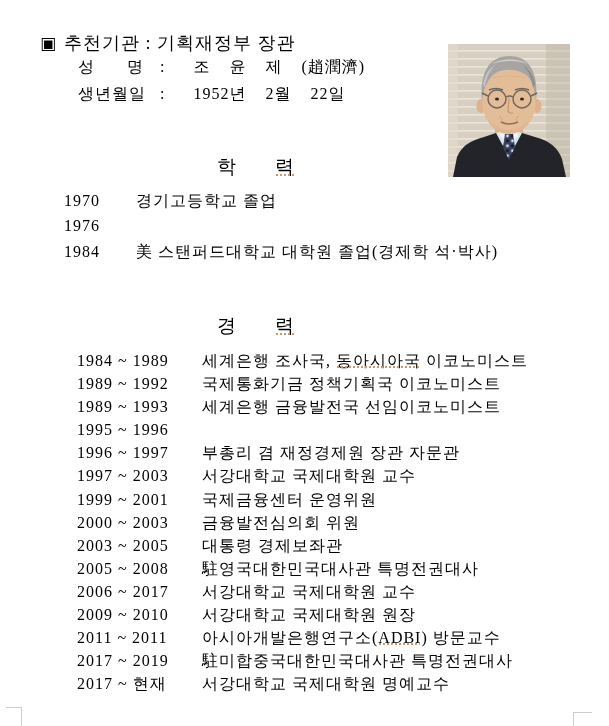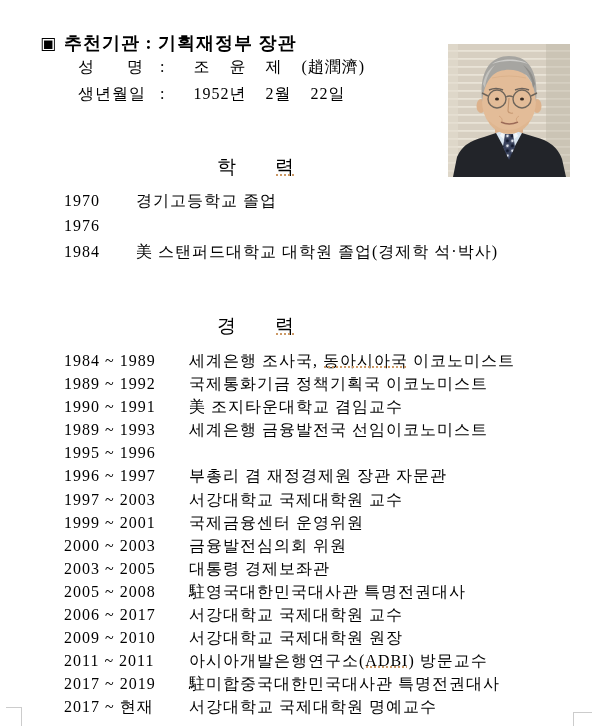--- a/index.html
+++ b/index.html
@@ -5,42 +5,42 @@
   :root{
     --bg:#ffffff; --fg:#000000; --sq:#cc9966; --mm:#cccccc;
   }
   html,body{margin:0;padding:0;background:#fff;}
   .page{
     position:relative;width:609px;height:726px;background:var(--bg);
     color:var(--fg);font-family:"Liberation Serif","DejaVu Serif",serif;
     overflow:hidden;
   }
   .doc-header{
-    position:absolute;left:18px;top:7px;font-size:18px;font-weight:bold;
+    position:absolute;left:18px;top:7px;font-size:18px;font-weight:normal;
     letter-spacing:1px;line-height:24px;white-space:pre;
   }
   .doc-header .bullet{margin-right:7px;font-size:17px;}
   .profile{position:absolute;left:78px;top:53px;font-size:16px;letter-spacing:1px;}
   .p-row{display:flex;align-items:baseline;height:27px;line-height:27px;}
   .p-label{display:inline-flex;justify-content:space-between;width:66px;white-space:pre;}
   .p-colon{margin-left:16px;}
   .p-value{margin-left:28px;white-space:pre;word-spacing:14px;}
   .photo{position:absolute;left:448px;top:44px;width:122px;height:133px;}
   .photo svg{display:block;width:100%;height:100%;}
   .sec-title{position:absolute;font-size:19px;letter-spacing:1px;line-height:24px;}
   #edu-title{left:217px;top:155px;}
   #career-title{left:217px;top:314px;}
   .sec-title .t2{margin-left:38px;}
   .rows{position:absolute;left:64px;font-size:16px;letter-spacing:1px;}
   .rows .row{display:flex;white-space:pre;}
   #edu-rows{top:188px;}
   #edu-rows .row{height:25.3px;line-height:25.3px;}
   #edu-rows .year{width:72px;}
   #career-rows{top:349px;}
-  #career-rows .row{height:23.1px;line-height:23.1px;}
+  #career-rows .row{height:23.1px;line-height:23.1px;margin-left:13px;}
   #career-rows .period{width:125px;}
   .squiggle{position:relative;}
   .squiggle::after{
     content:"";position:absolute;left:1px;right:1px;bottom:1px;height:2px;
     background:repeating-linear-gradient(90deg,var(--sq) 0 2px,transparent 2px 4px);
   }
   .corner-mark{position:absolute;}
   #mark-left{left:6px;top:707px;width:15px;height:18px;
     border-top:1px solid var(--mm);border-right:1px solid var(--mm);}
   #mark-right{left:573px;top:712px;width:18px;height:13px;
@@ -128,21 +128,20 @@
       <div class="row"><span class="year">1984</span><span class="desc">美 스탠퍼드대학교 대학원 졸업(경제학 석·박사)</span></div>
     </div>
 
   <div class="sec-title" id="career-title">
     <span>경</span><span class="t2 squiggle">력</span>
   </div>
 
   <div class="rows" id="career-rows">
       <div class="row"><span class="period">1984 ~ 1989</span><span class="desc"><span>세계은행 조사국, </span><span class="squiggle">동아시아국</span><span> 이코노미스트</span></span></div>
       <div class="row"><span class="period">1989 ~ 1992</span><span class="desc"><span>국제통화기금 정책기획국 이코노미스트</span></span></div>
-      <div class="row"><span class="period">1990 ~ 1991</span><span class="desc"><span>美 조지타운대학교 겸임교수</span></span></div>
       <div class="row"><span class="period">1989 ~ 1993</span><span class="desc"><span>세계은행 금융발전국 선임이코노미스트</span></span></div>
       <div class="row"><span class="period">1995 ~ 1996</span></div>
       <div class="row"><span class="period">1996 ~ 1997</span><span class="desc"><span>부총리 겸 재정경제원 장관 자문관</span></span></div>
       <div class="row"><span class="period">1997 ~ 2003</span><span class="desc"><span>서강대학교 국제대학원 교수</span></span></div>
       <div class="row"><span class="period">1999 ~ 2001</span><span class="desc"><span>국제금융센터 운영위원</span></span></div>
       <div class="row"><span class="period">2000 ~ 2003</span><span class="desc"><span>금융발전심의회 위원</span></span></div>
       <div class="row"><span class="period">2003 ~ 2005</span><span class="desc"><span>대통령 경제보좌관</span></span></div>
       <div class="row"><span class="period">2005 ~ 2008</span><span class="desc"><span>駐영국대한민국대사관 특명전권대사</span></span></div>
       <div class="row"><span class="period">2006 ~ 2017</span><span class="desc"><span>서강대학교 국제대학원 교수</span></span></div>
       <div class="row"><span class="period">2009 ~ 2010</span><span class="desc"><span>서강대학교 국제대학원 원장</span></span></div>

